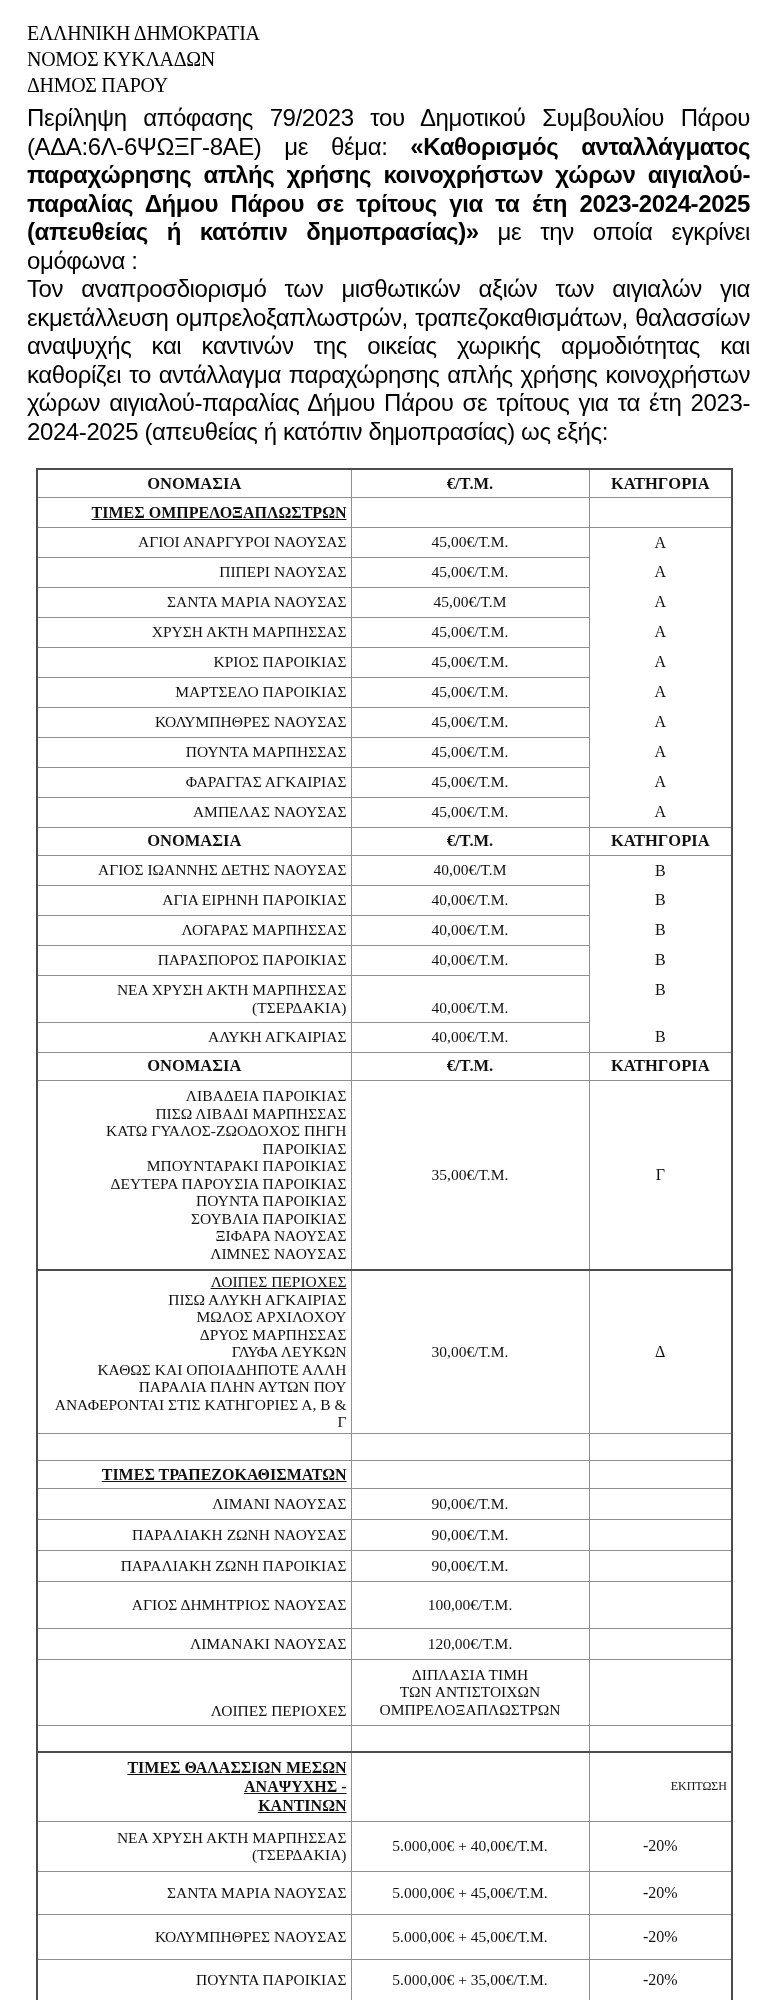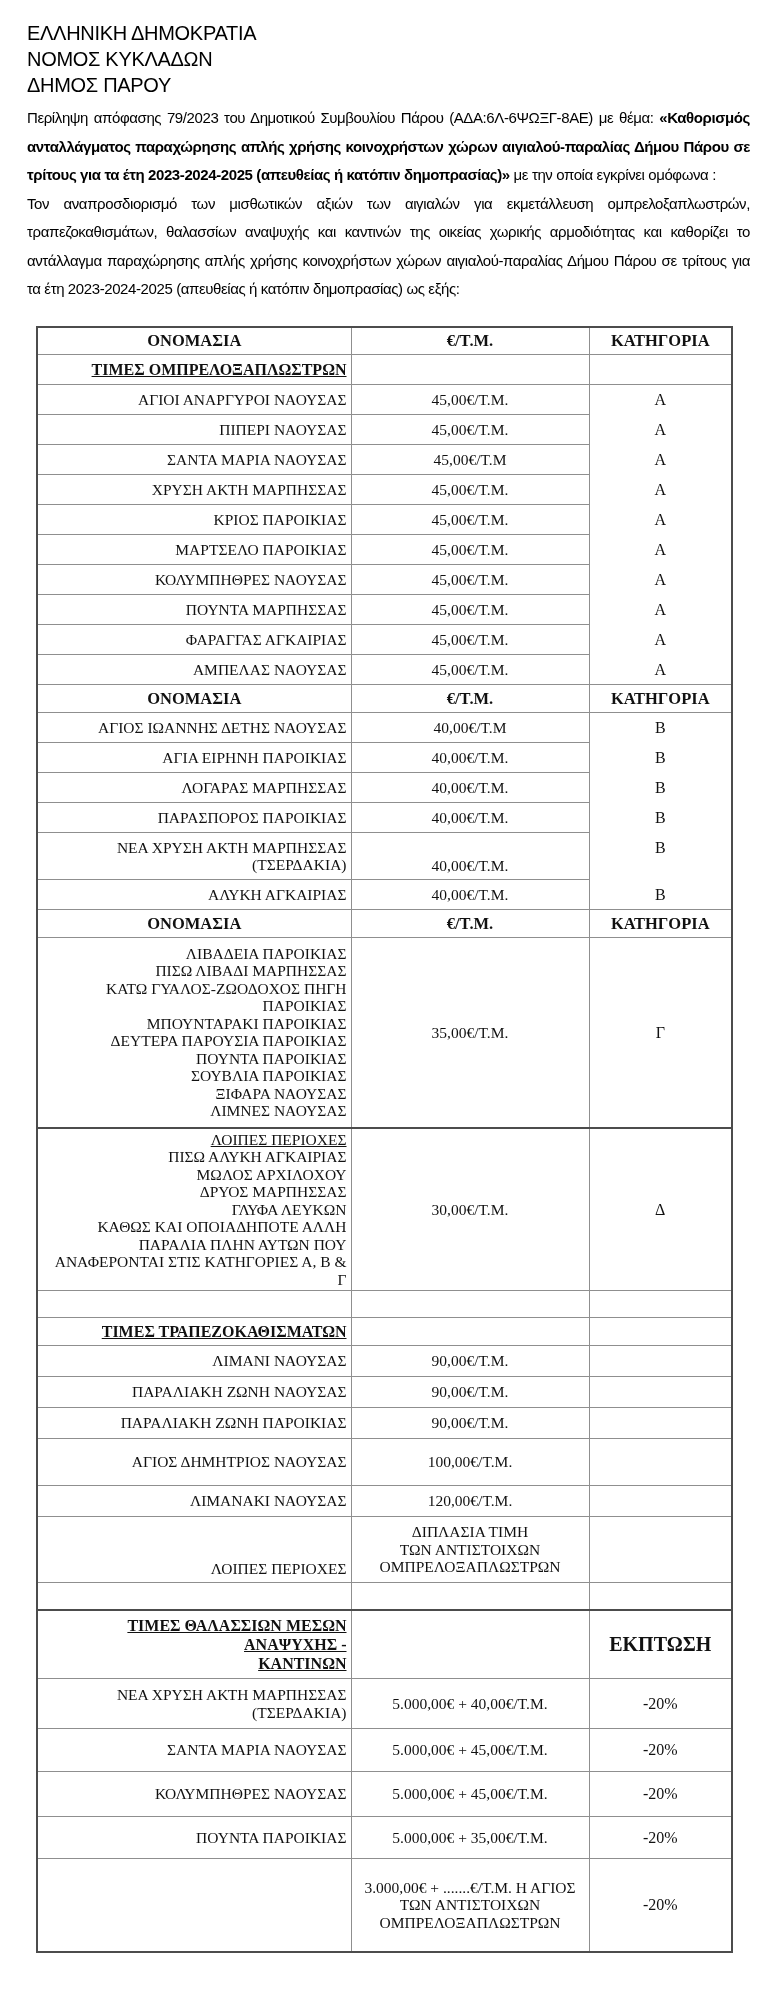--- a/index.html
+++ b/index.html
@@ -1,31 +1,31 @@
 <!DOCTYPE html>
 <html><head>
 <meta charset="utf-8">
 <style>
   html,body{margin:0;padding:0;background:#ffffff;}
   body{width:777px;color:#000;font-family:"Liberation Sans",sans-serif;}
   .page{width:777px;min-height:2000px;box-sizing:border-box;padding:20px 27px 30px 27px;background:#fff;}
-  .gov-header{font-size:20px;line-height:26px;letter-spacing:-0.3px;}
+  .gov-header{font-size:20px;line-height:26px;letter-spacing:-0.3px;font-family:Liberation Serif, serif;}
   .intro{margin-top:6px;}
-  .intro p{margin:0;font-size:15px;line-height:28.5px;text-align:justify;letter-spacing:-0.4px;}
+  .intro p{margin:0;font-size:24px;line-height:28.5px;text-align:justify;letter-spacing:-0.4px;}
   .intro p b{font-weight:bold;}
   table.fees{border-collapse:collapse;table-layout:fixed;width:695px;margin:22px 0 0 9px;
              font-family:"Liberation Serif",serif;color:#111;border:2px solid #4c4c4c;}
   col.c-name{width:314px;} col.c-price{width:238px;} col.c-cat{width:143px;}
   td{border:1px solid #8f8f8f;font-size:15.5px;line-height:17.5px;vertical-align:middle;
      padding:2px 4px;overflow:hidden;}
   td.name{text-align:right;padding-left:9px;}
   td.price,td.cat{text-align:center;}
   tr.hdr td{font-weight:bold;text-align:center;font-size:16.5px;padding:4px 2px;}
   .sec-line{font-weight:bold;font-size:16px;text-decoration:underline;line-height:19px;}
-  td.cathead{font-weight:bold;font-size:20px;text-align:center;}
+  td.cathead{font-weight:normal;font-size:12px;text-align:right;}
   .m-top{border-bottom:none;} .m-mid{border-top:none;border-bottom:none;} .m-bot{border-top:none;}
   tr.thick-top td{border-top:2px solid #4c4c4c;}
   .u{text-decoration:underline;}
   td.v-bottom{vertical-align:bottom;padding-bottom:5px;}
   td.v-top{vertical-align:top;padding-top:6px;}
   td.cat{font-size:16px;}
 </style>
 </head>
 <body>
 

